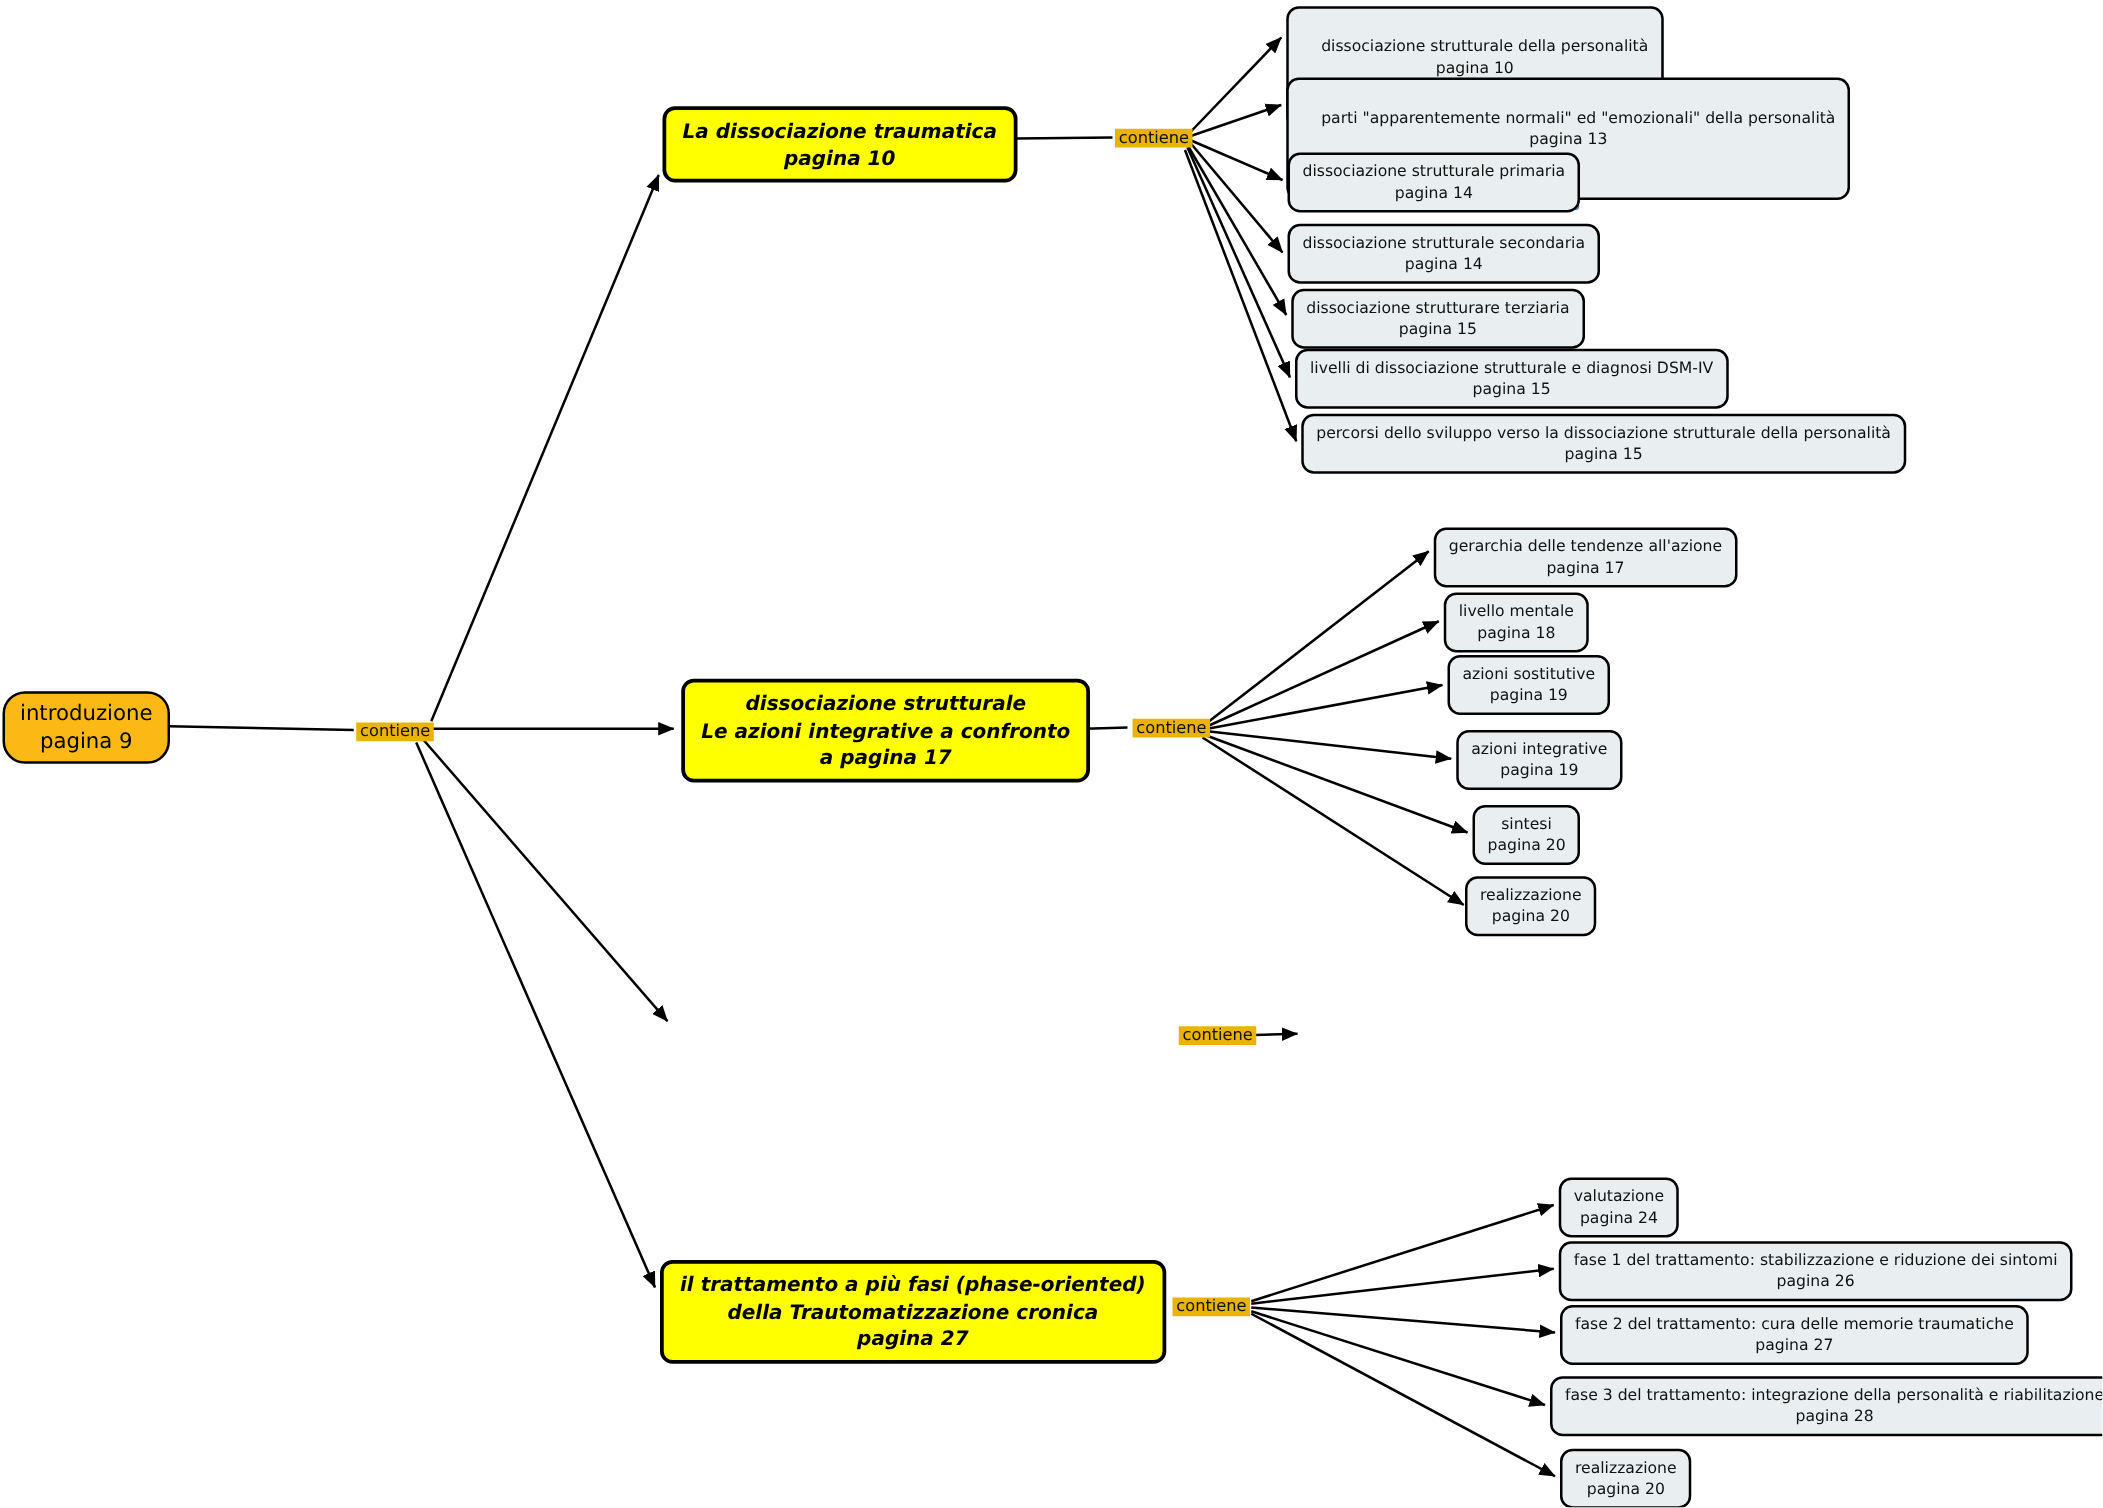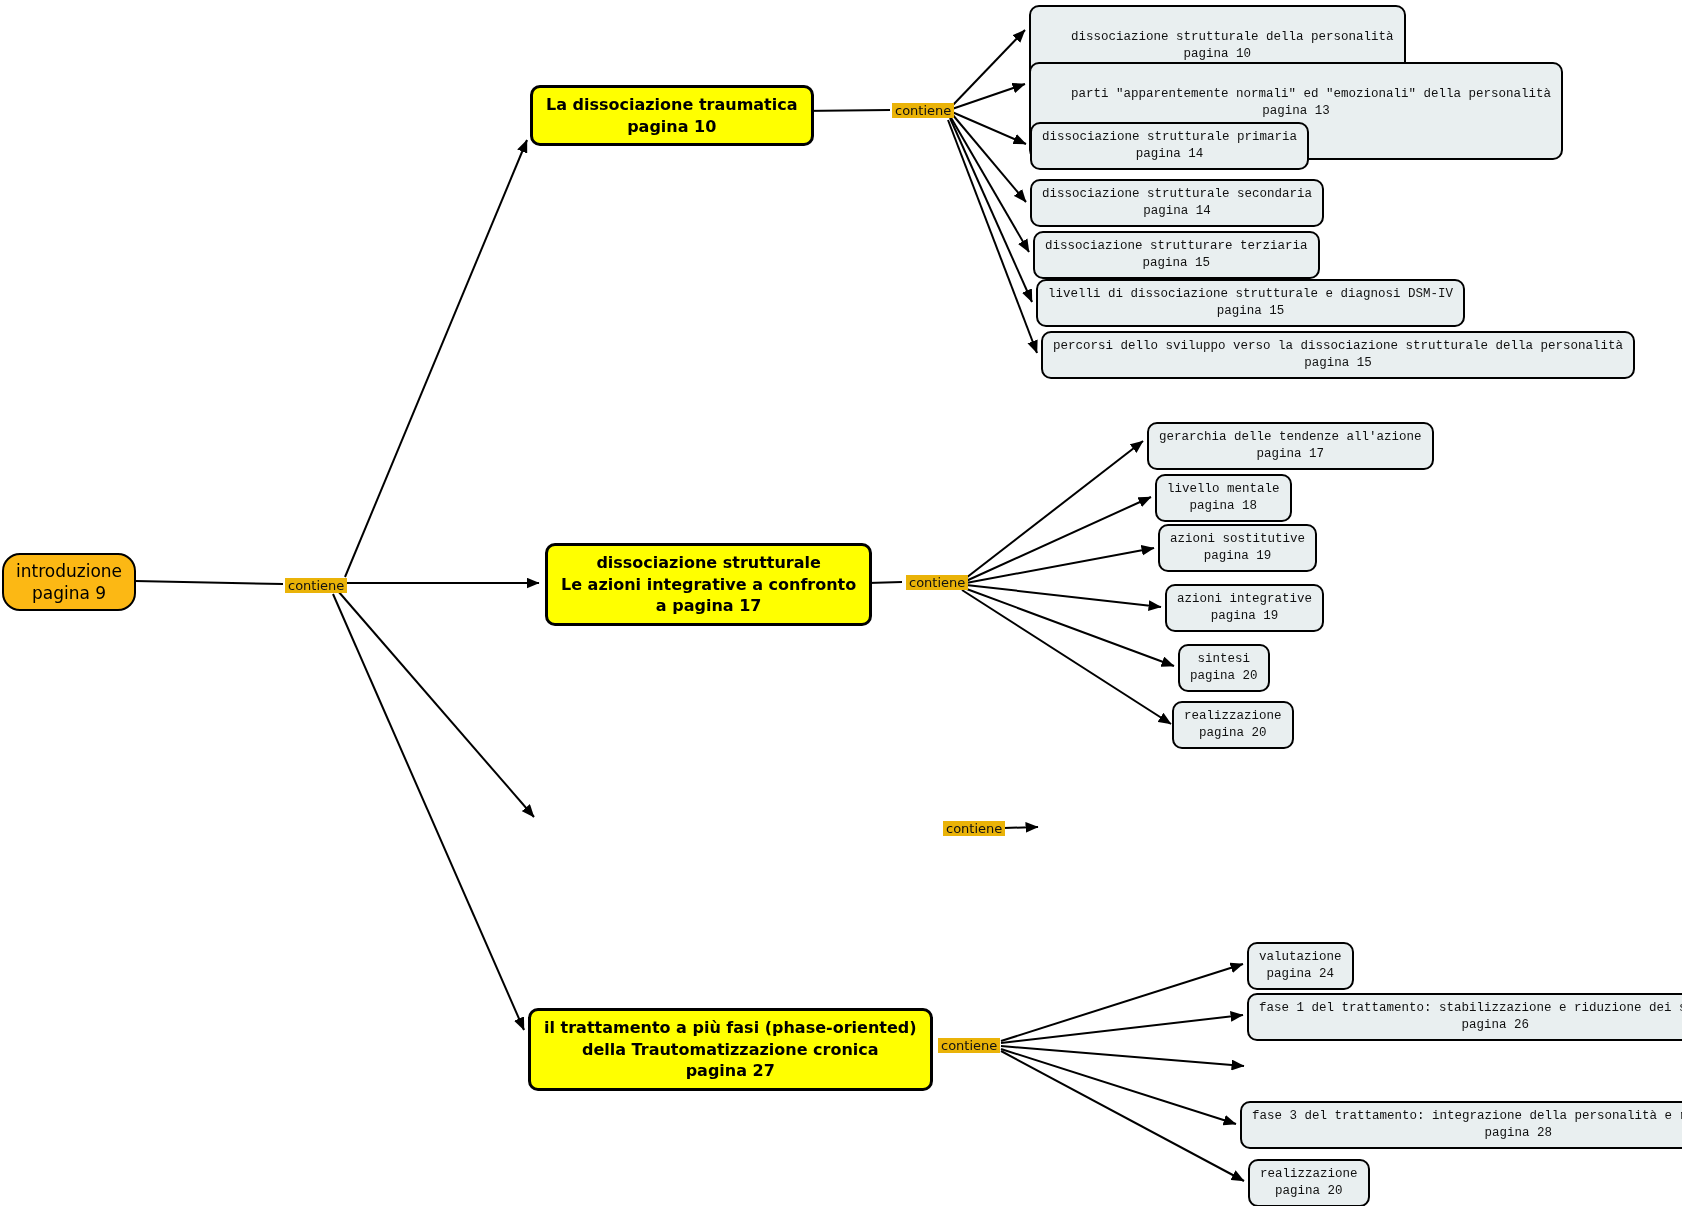--- a/index.html
+++ b/index.html
@@ -10,25 +10,25 @@
   svg.wires{position:absolute;left:0;top:0;z-index:0;}
   .link-label{
     position:absolute;z-index:1;font-size:13px;color:#111;
     background:#eab308;padding:0 3px;white-space:pre;
   }
   .node{
     position:absolute;z-index:2;width:max-content;white-space:pre;text-align:center;
     box-sizing:border-box;border:2px solid #000;border-radius:10px;color:#111;
   }
   .child{
-    background:#e9eff0;font-size:12.5px;line-height:1.35;padding:5px 10px;font-family:Liberation Mono, monospace;
+    background:#e9eff0;font-size:12.5px;line-height:1.35;padding:5px 10px;
   }
   .topic{
     background:#ffff00;font-weight:bold;font-size:16px;line-height:1.35;
-    padding:6px 13px;border-width:3px;color:#000;
+    padding:6px 13px;border-width:3px;color:#000;font-style:italic;
   }
   .root{
     background:#fcb814;font-size:17px;line-height:1.3;padding:5px 12px;border-width:2.5px;color:#000;border-radius:18px;
   }
   .res{
     position:absolute;left:50%;bottom:-10px;transform:translateX(-50%);
     width:17px;height:17px;z-index:3;display:block;
   }
 </style>
 </head>
@@ -145,18 +145,20 @@
   <div class="node child" style="left:1178px;top:644px">sintesi
 pagina 20</div>
   <div class="node child" style="left:1172px;top:701px">realizzazione
 pagina 20</div>
 
 
   <div class="node child" style="left:1247px;top:942px">valutazione
 pagina 24</div>
   <div class="node child" style="left:1247px;top:993px">fase 1 del trattamento: stabilizzazione e riduzione dei sintomi
 pagina 26</div>
+  <div class="node child" style="left:1248px;top:1044px">fase 2 del trattamento: cura delle memorie traumatiche
+pagina 27</div>
   <div class="node child" style="left:1240px;top:1101px">fase 3 del trattamento: integrazione della personalità e riabilitazione
 pagina 28</div>
   <div class="node child" style="left:1248px;top:1159px">realizzazione
 pagina 20</div>
 
 </div>
 
 </body></html>

